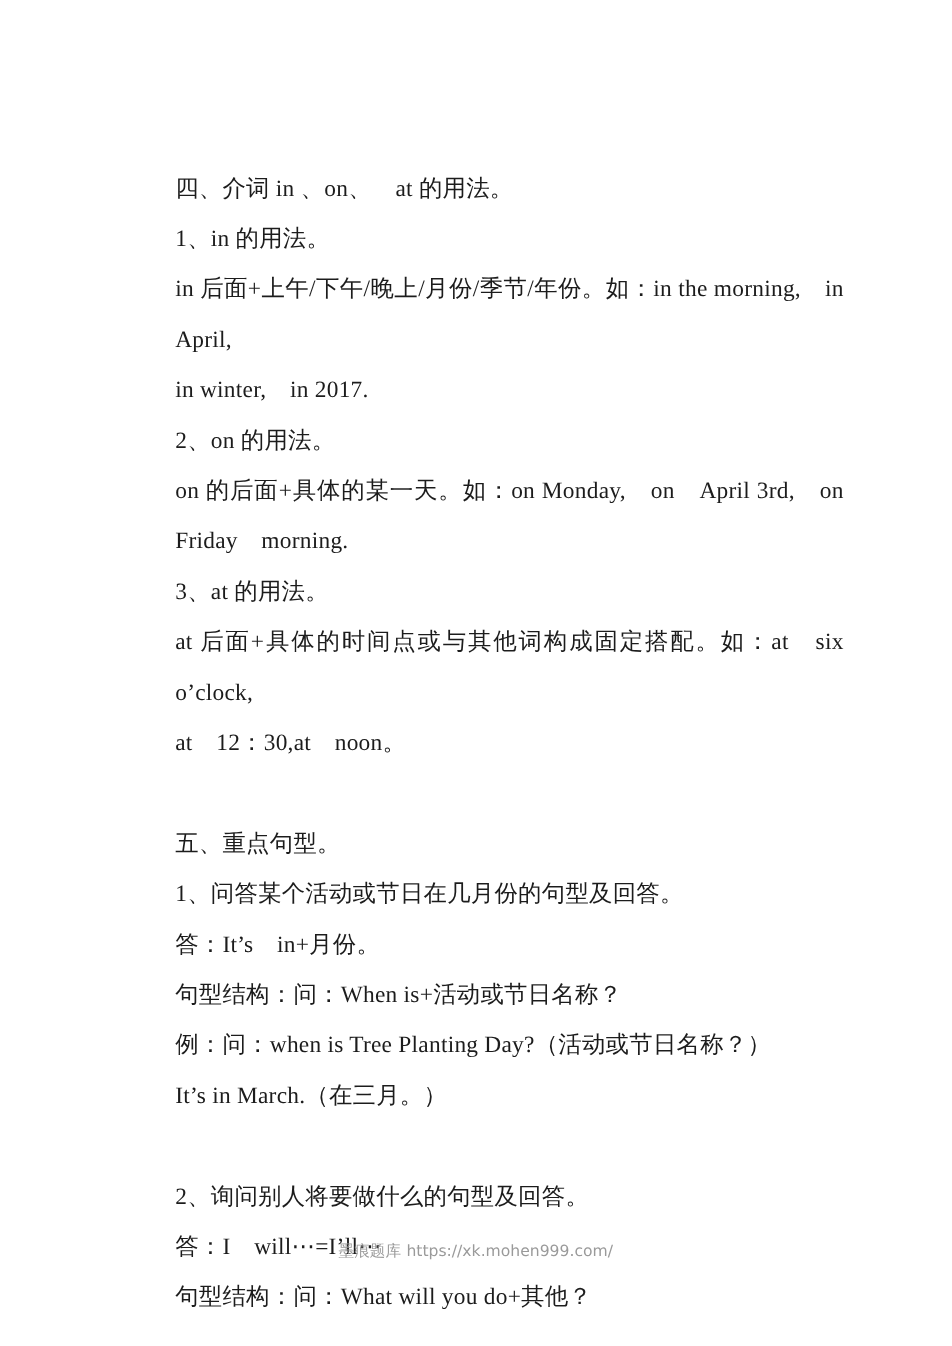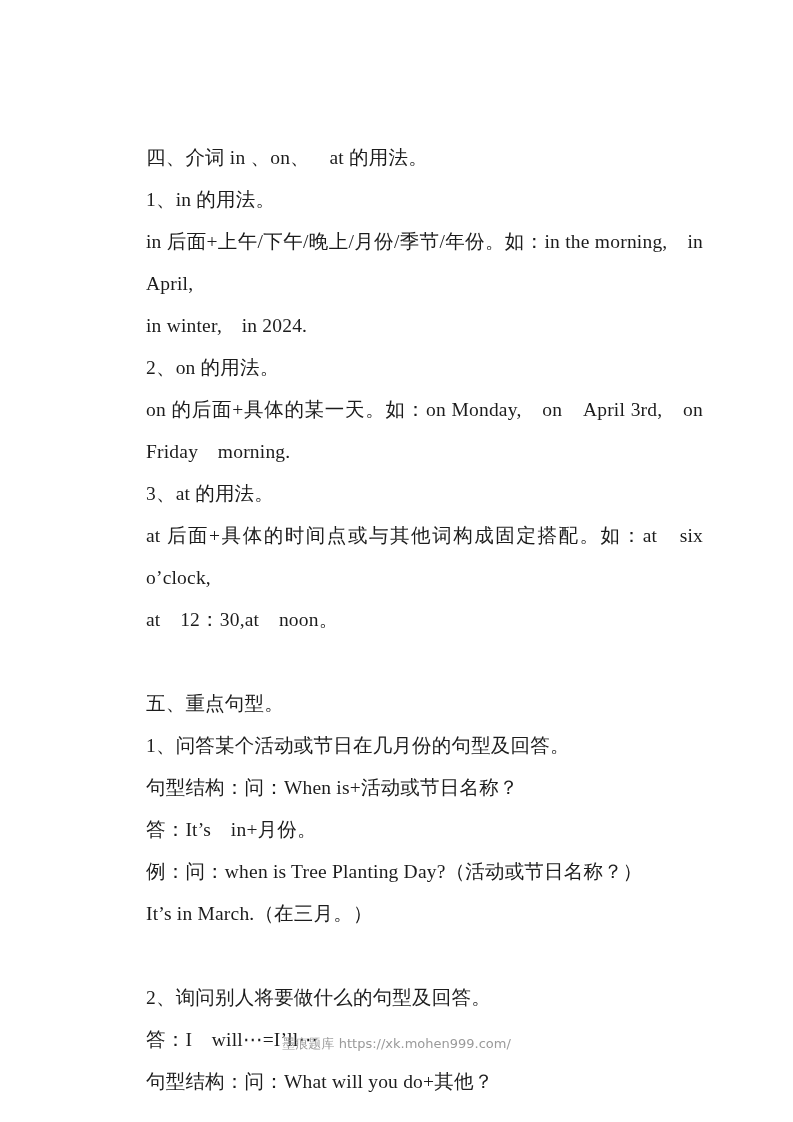--- a/index.html
+++ b/index.html
@@ -52,32 +52,32 @@
 </style>
 </head>
 <body>
 
 <div class="page">
 
   <div class="content">
       <div class="line">四、介词 in 、on、　at 的用法。</div>
       <div class="line">1、in 的用法。</div>
       <div class="line justify">in 后面+上午/下午/晚上/月份/季节/年份。如：in the morning,　in April,</div>
-      <div class="line">in winter,　in 2024.</div>
+      <div class="line">in winter,　in 2017.</div>
       <div class="line">2、on 的用法。</div>
       <div class="line justify">on 的后面+具体的某一天。如：on Monday,　on　April 3rd,　on</div>
       <div class="line">Friday　morning.</div>
       <div class="line">3、at 的用法。</div>
       <div class="line justify">at 后面+具体的时间点或与其他词构成固定搭配。如：at　six o’clock,</div>
       <div class="line">at　12：30,at　noon。</div>
       <div class="line blank"></div>
       <div class="line">五、重点句型。</div>
       <div class="line">1、问答某个活动或节日在几月份的句型及回答。</div>
+      <div class="line">答：It’s　in+月份。</div>
       <div class="line">句型结构：问：When is+活动或节日名称？</div>
-      <div class="line">答：It’s　in+月份。</div>
       <div class="line">例：问：when is Tree Planting Day?（活动或节日名称？）</div>
       <div class="line">It’s in March.（在三月。）</div>
       <div class="line blank"></div>
       <div class="line">2、询问别人将要做什么的句型及回答。</div>
       <div class="line">答：I　will⋯=I’ll⋯</div>
       <div class="line">句型结构：问：What will you do+其他？</div>
     </div>
 
   <div class="footer">
     <span class="site-name">墨痕题库</span><span>https://xk.mohen999.com/</span>

